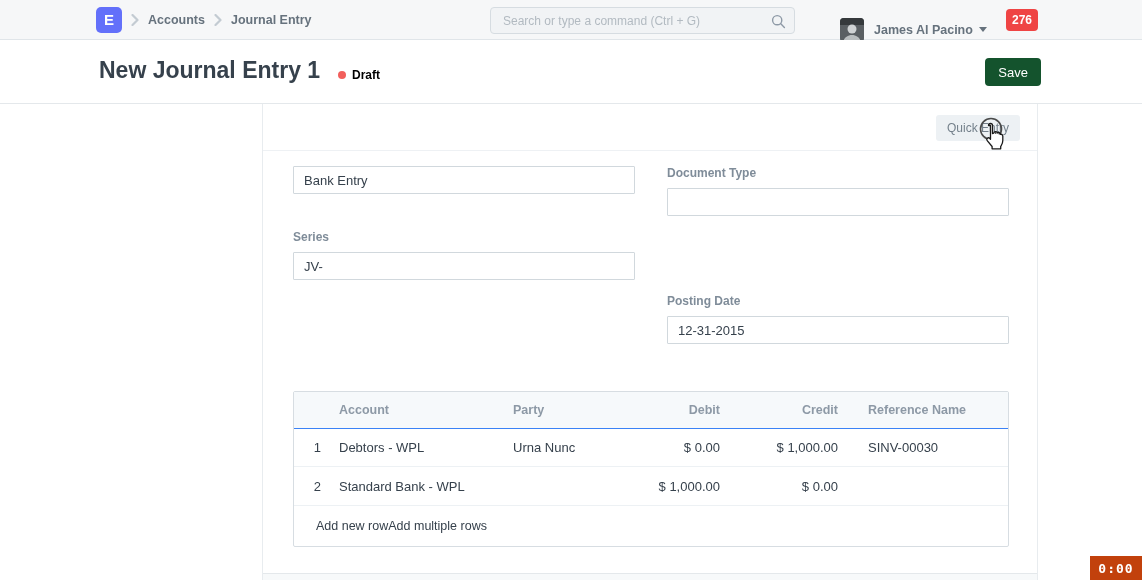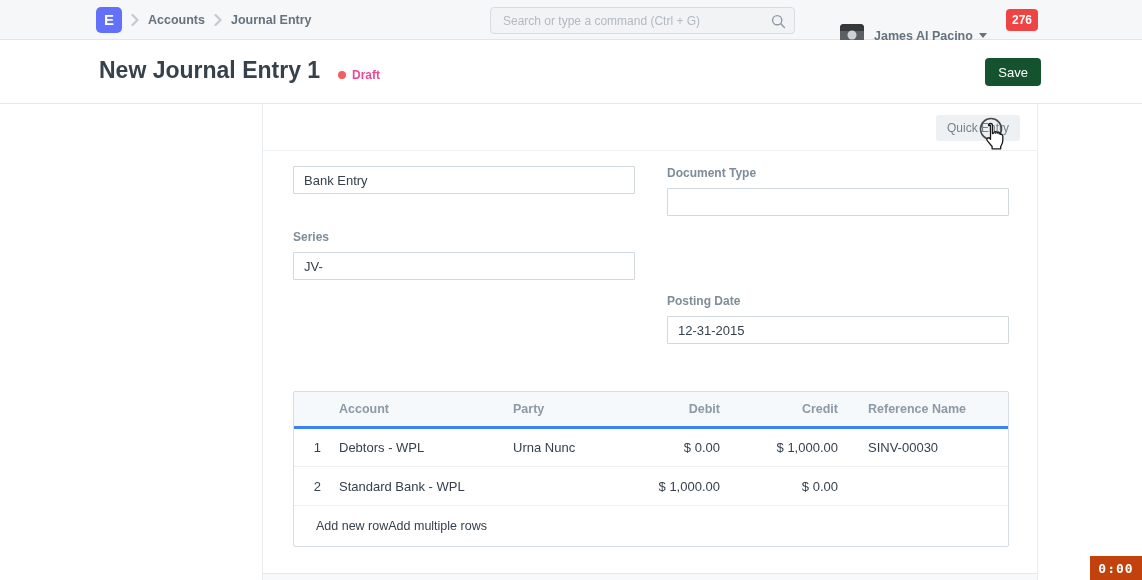--- a/index.html
+++ b/index.html
@@ -29,21 +29,21 @@
   }
   .nav-search input {
     position:absolute; left:0; top:0; width:100%; height:100%;
     background:transparent; border:none; outline:none;
     padding:0 30px 0 12px; font-size:12px; color:#36414c;
     font-family:"Liberation Sans", sans-serif;
   }
   .nav-search input::placeholder { color:#b2bac1; }
   .search-icon { position:absolute; right:8px; top:6px; }
 
-  .nav-user { position:absolute; left:840px; top:16px; height:39px; display:flex; align-items:center; cursor:pointer; }
+  .nav-user { position:absolute; left:840px; top:10px; height:39px; display:flex; align-items:center; cursor:pointer; }
   .avatar { width:24px; height:24px; border-radius:4px; overflow:hidden; background:#9aa2a9; }
   .user-name { margin-left:10px; font-size:12.5px; font-weight:bold; color:#66727d; }
   .caret-down {
     margin-left:6px; width:0; height:0;
     border-left:4px solid transparent; border-right:4px solid transparent;
     border-top:5px solid #66727d;
   }
   .notif-badge {
     position:absolute; right:104px; top:9px; height:22px; min-width:30px;
     background:#ef4444; color:#fff; font-size:12px; font-weight:bold;
@@ -52,21 +52,21 @@
   }
 
   
   .page-head {
     position:absolute; top:40px; left:0; right:0; height:64px;
     background:#fff; border-bottom:1px solid #e4e8eb;
   }
   .page-title { position:absolute; left:99px; top:17px; font-size:23px; font-weight:bold; color:#36414c; }
   .indicator { position:absolute; left:338px; top:28px; display:flex; align-items:center; }
   .indicator-dot { width:8px; height:8px; border-radius:50%; background:#f25f5c; }
-  .indicator-label { margin-left:6px; font-size:12px; font-weight:bold; color:#ec4899; }
+  .indicator-label { margin-left:6px; font-size:12px; font-weight:bold; color:#000000; }
   .save-btn {
     position:absolute; right:101px; top:18px; height:28px; padding:0 13px;
     background:#14532d; border:none; border-radius:4px;
     color:#fff; font-size:13px; font-family:"Liberation Sans", sans-serif; cursor:pointer;
   }
 
   
   .content {
     position:absolute; top:104px; left:262px; width:776px; bottom:0;
     background:#fff; border-left:1px solid #e8ecef; border-right:1px solid #e8ecef;
@@ -87,21 +87,21 @@
   }
   .f-entry-type   { left:30px;  top:62px; }
   .f-series       { left:30px;  top:126px; }
   .f-doc-type     { left:404px; top:62px; }
   .f-doc-id       { left:404px; top:126px; }
   .f-posting-date { left:404px; top:190px; }
 
   
   .grid { position:absolute; left:30px; top:287px; width:716px; border:1px solid #d7dde2; border-radius:2px; background:#fff; }
   .grid-row { display:flex; align-items:center; height:38px; border-bottom:1px solid #edf1f4; font-size:13px; }
-  .grid-head { background:#f6f9fb; color:#8d99a6; font-weight:bold; font-size:12.5px; height:37px; border-bottom:3px solid #3b82f6; }
+  .grid-head { background:#f6f9fb; color:#8d99a6; font-weight:bold; font-size:12.5px; height:37px; border-bottom:1px solid #3b82f6; }
   .c-idx  { width:30px;  text-align:right; padding-right:3px; color:#36414c; }
   .grid-head .c-idx { color:#8d99a6; }
   .c-acct { width:174px; padding-left:15px; }
   .c-party{ width:96px;  padding-left:15px; }
   .c-debit{ width:141px; text-align:right; padding-right:15px; }
   .c-cred { width:118px; text-align:right; padding-right:15px; }
   .c-ref  { flex:1; padding-left:15px; }
   .grid-footer { display:flex; align-items:center; height:40px; border-bottom:none; }
   .grid-add { font-size:12.5px; color:#36414c; cursor:pointer; }
   .add-row { margin-left:22px; }

